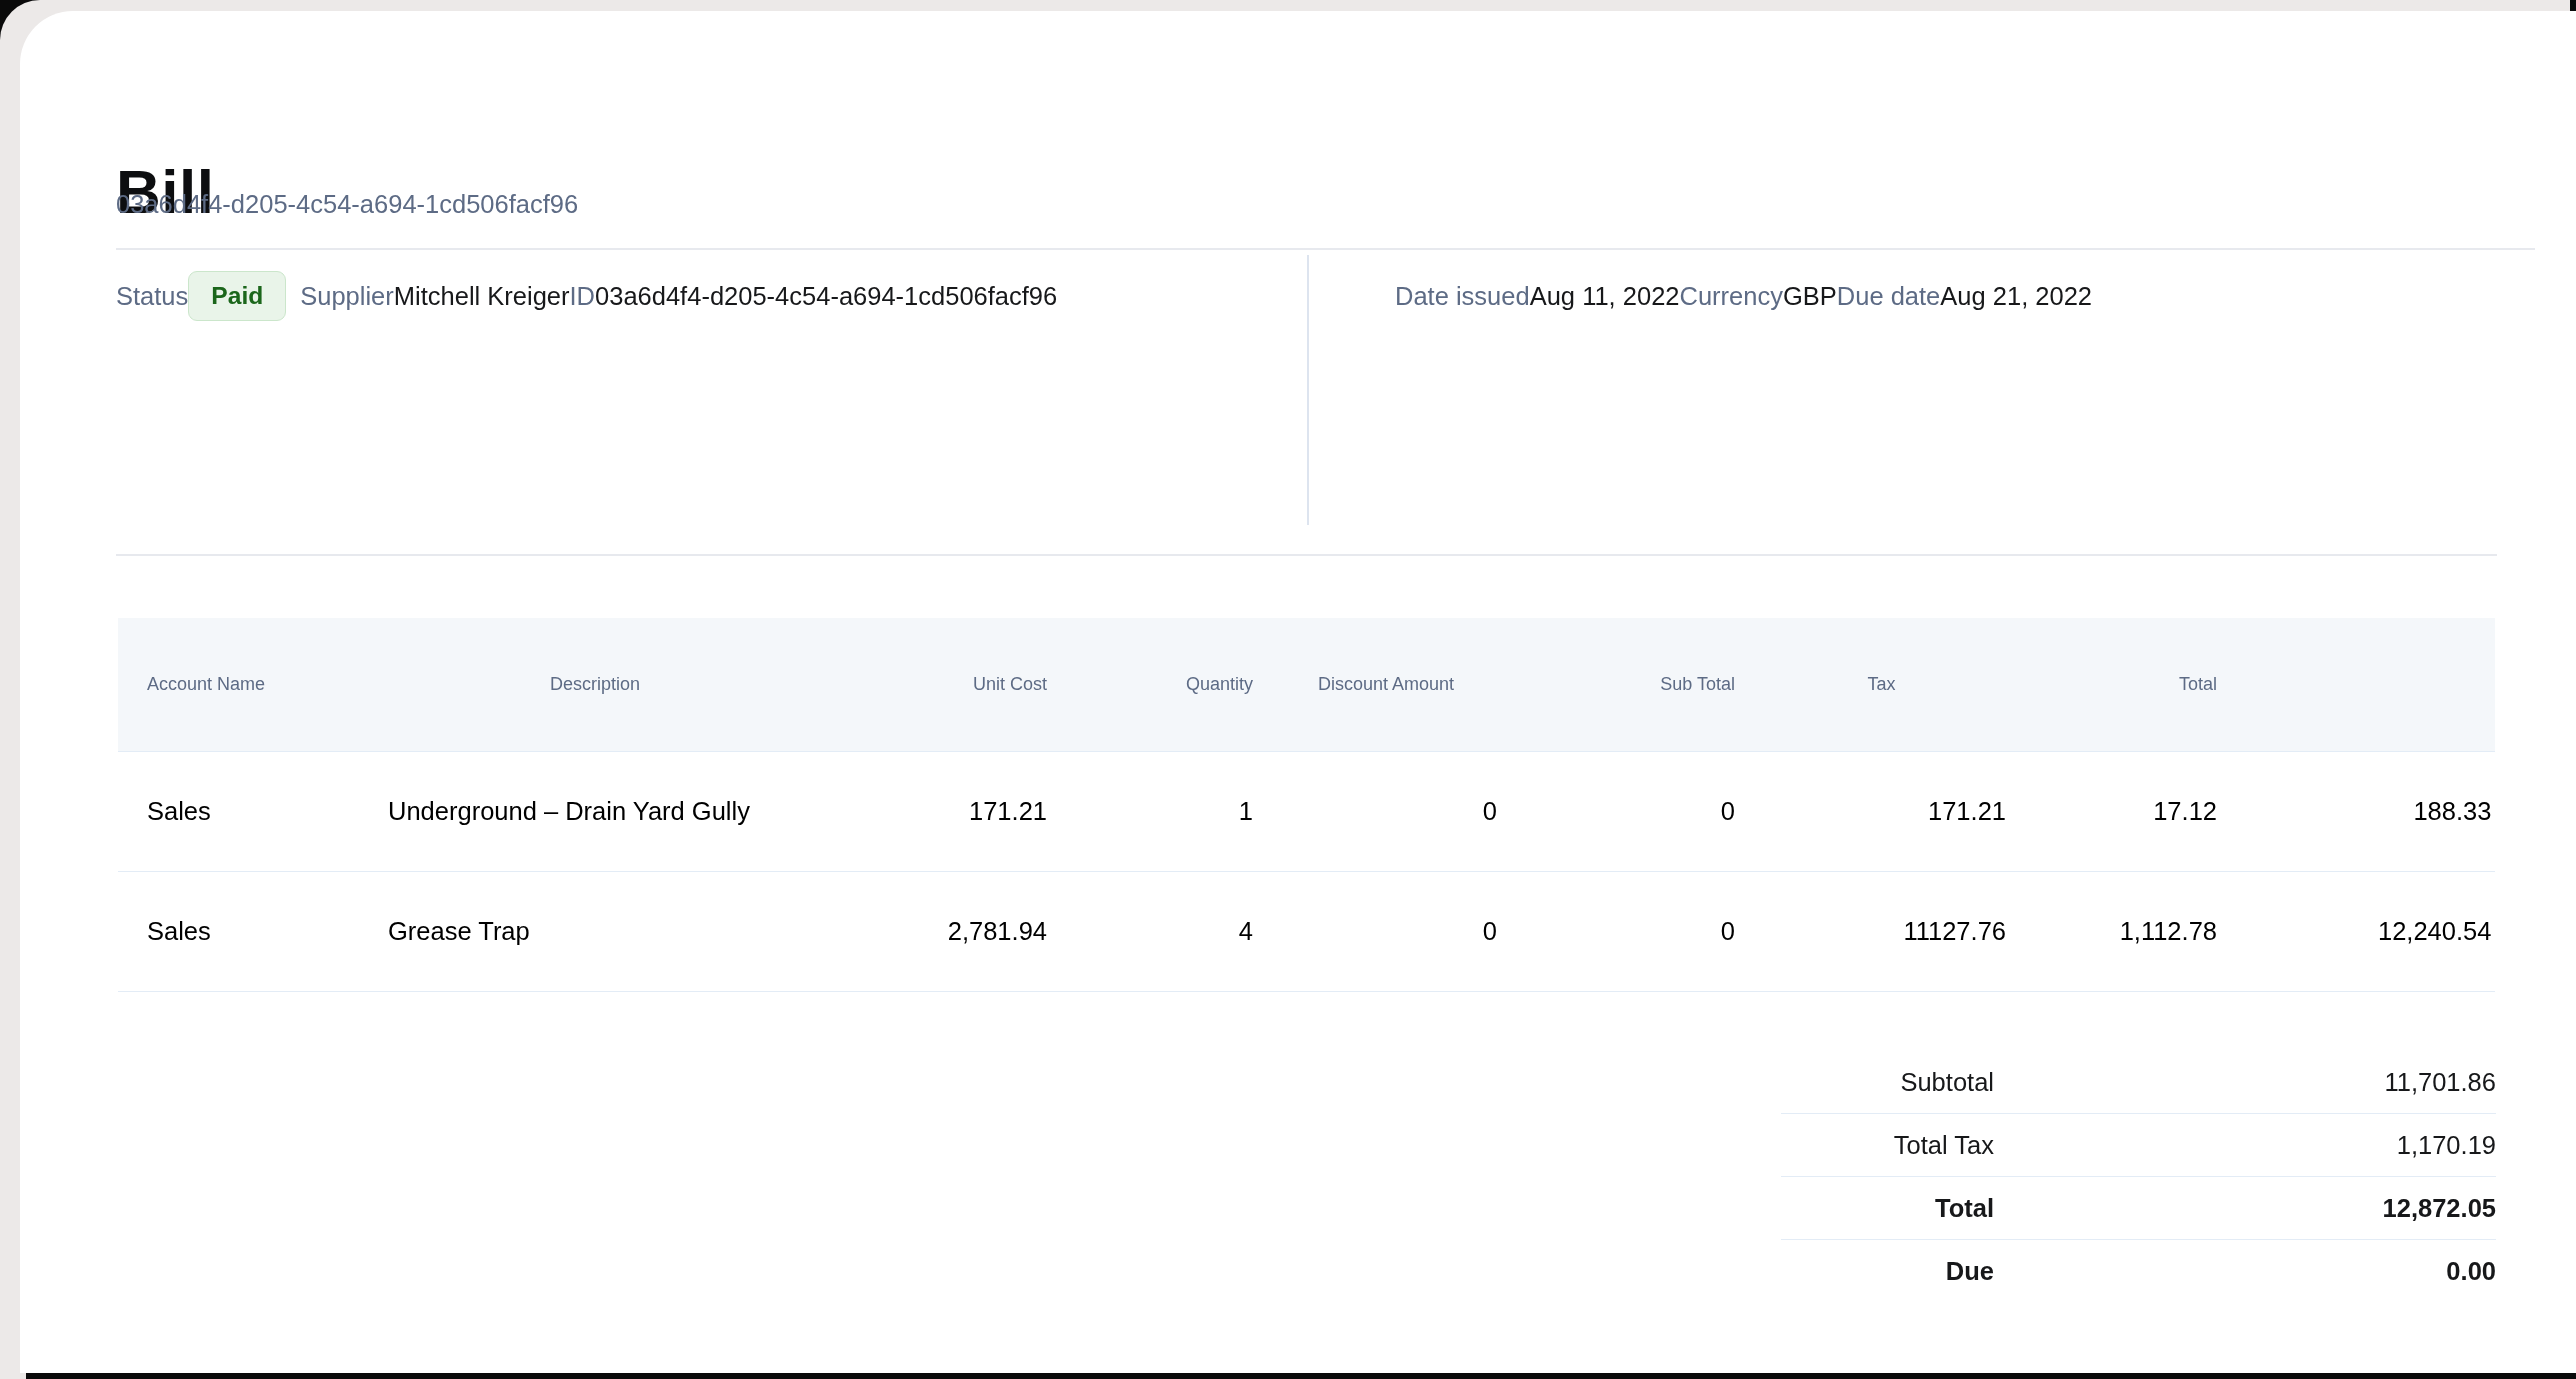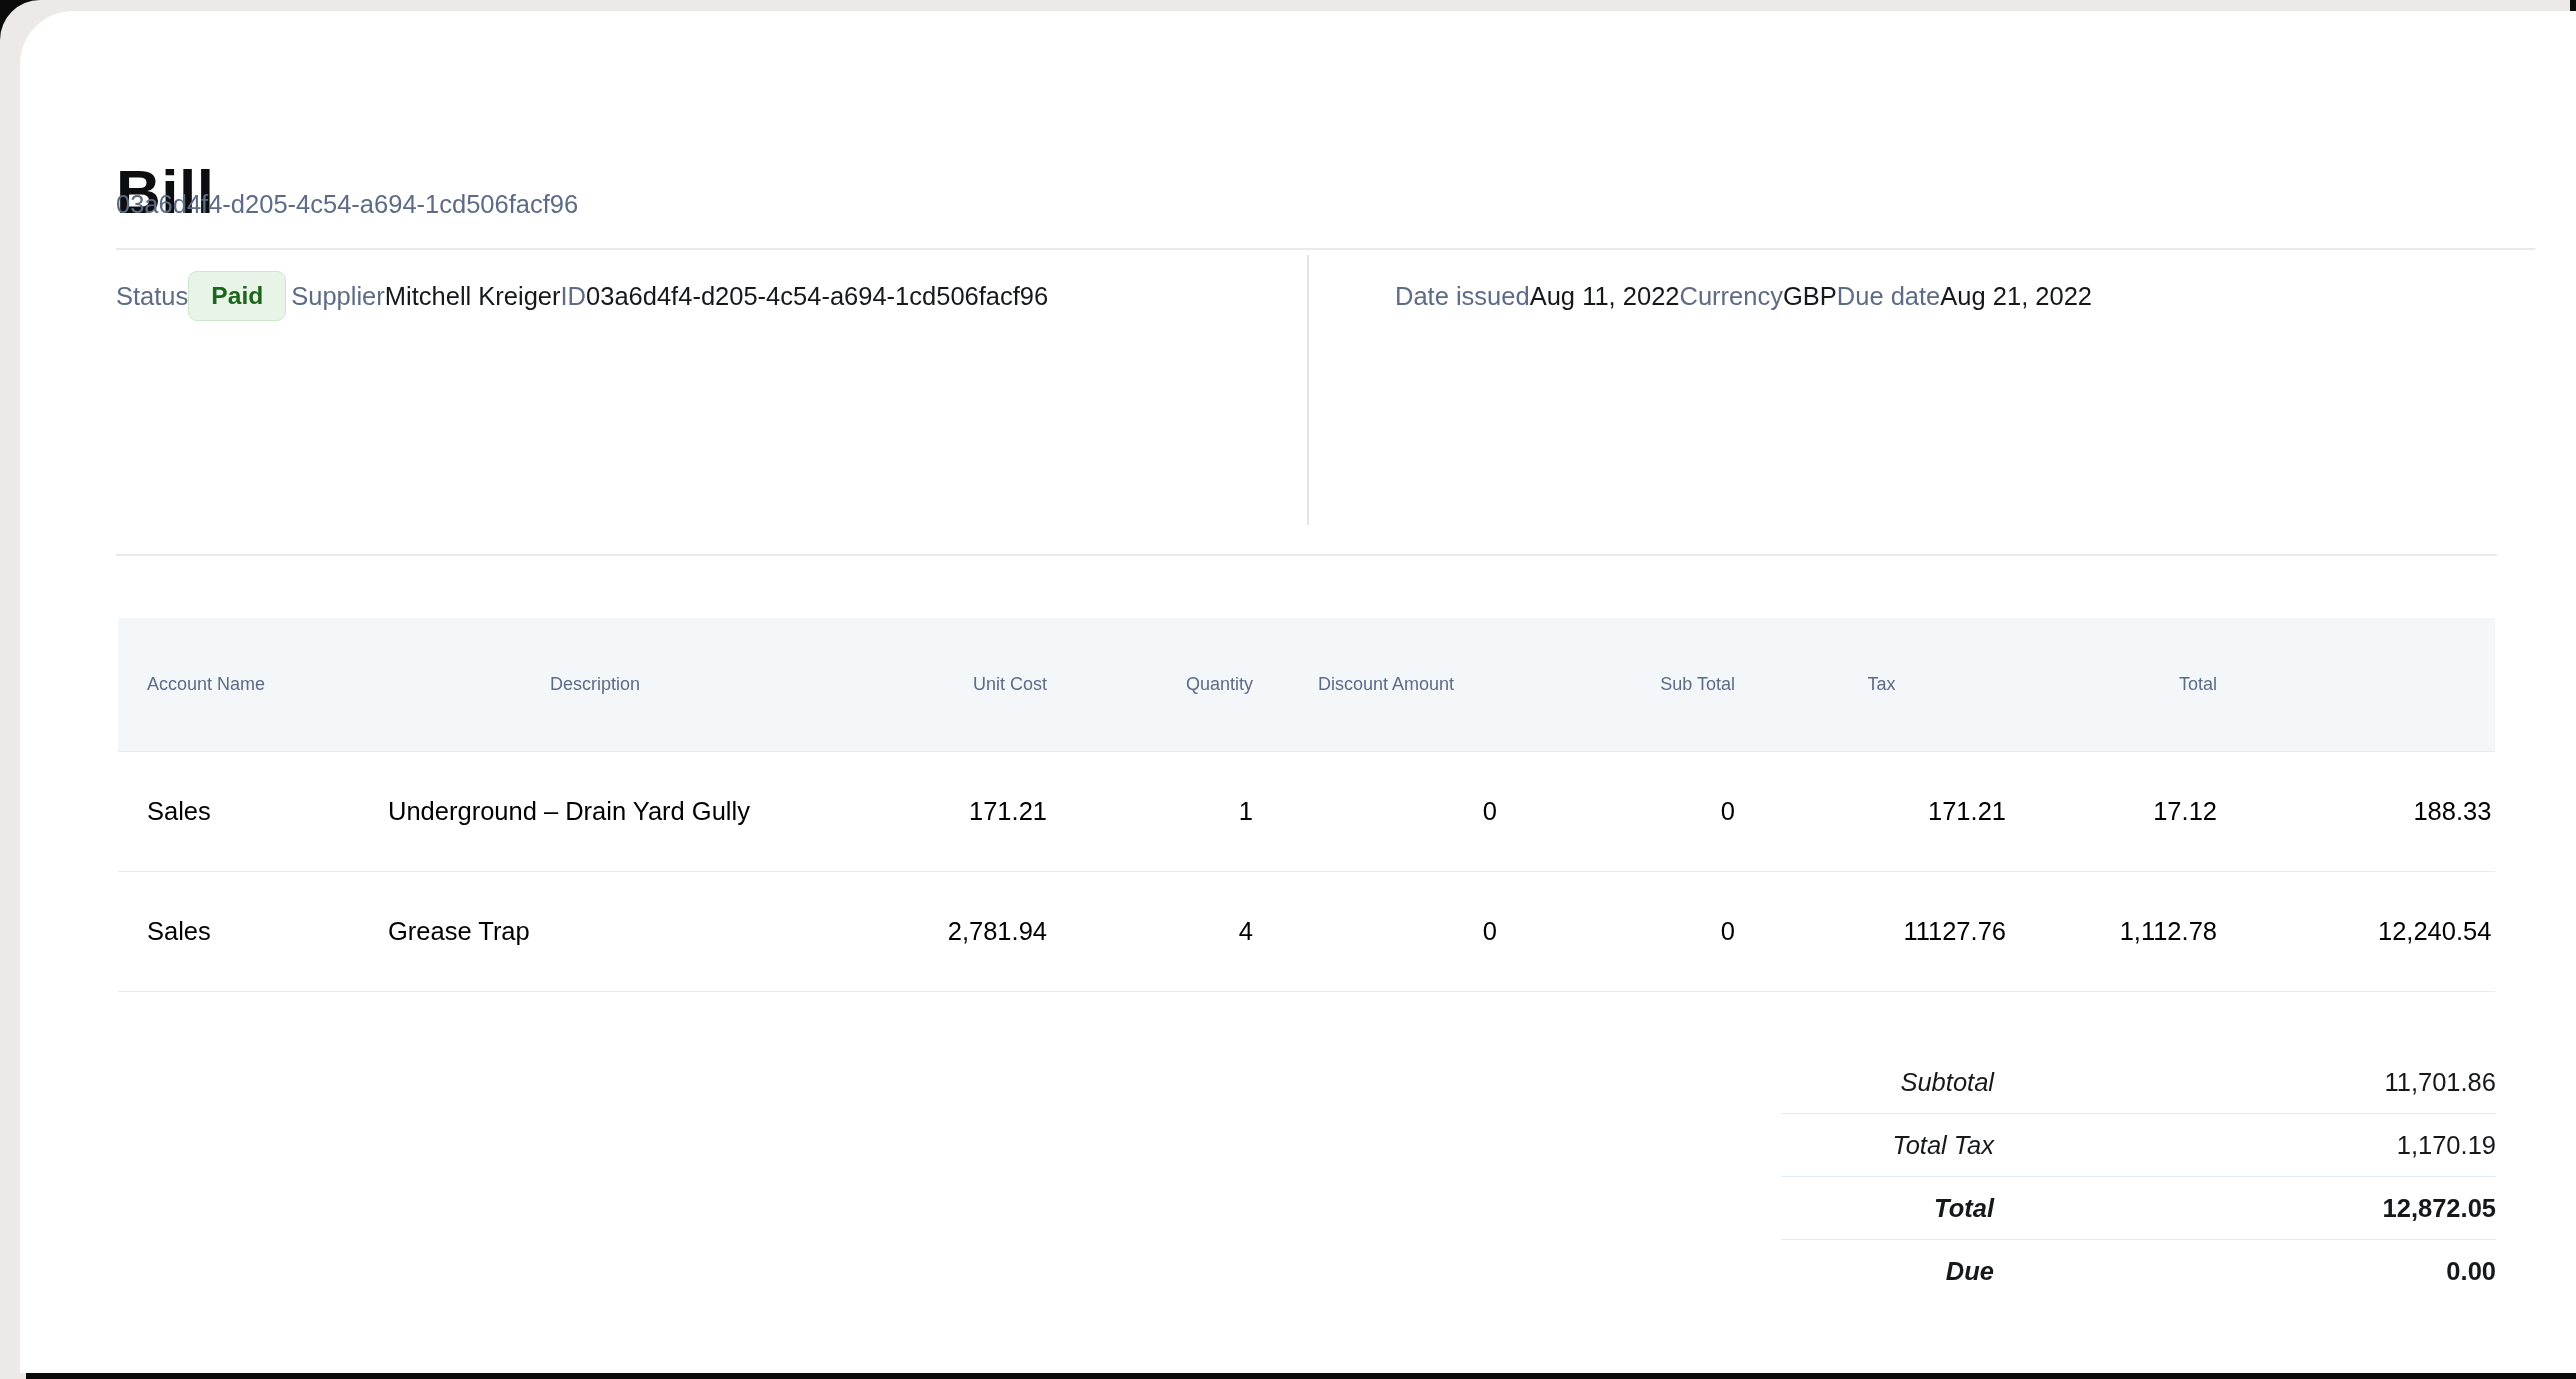--- a/index.html
+++ b/index.html
@@ -42,21 +42,21 @@
   .details-col.left  { left: 96px;  width: 1113px; }
   .details-col.right { left: 1375px; width: 1101px; }
   .detail-row {
     height: 92px; display: flex; align-items: center; justify-content: space-between;
   }
   .detail-label { font-size: 25.5px; color: #5d6b85; }
   .detail-value { font-size: 25.5px; color: #17181a; }
   .v-divider { position: absolute; left: 1287px; top: 244px; width: 1.8px; height: 270px; background: #dde4ef; }
 
   .status-badge {
-    display: inline-block; margin-right: 5px;
+    display: inline-block; margin-right: 14px;
     padding: 11px 22px; border-radius: 9px;
     background: #e9f4e9; border: 1.8px solid #cbe6cb;
     color: #1b661b; font-size: 24.6px; font-weight: 700; line-height: 25.5px;
   }
 
   
   .items-table { position: absolute; left: 98px; top: 607px; width: 2377px; }
   .items-header, .items-row {
     display: grid;
     grid-template-columns: 270px 414px 256px 206px 244px 238px 271px 211px 267px;
@@ -78,21 +78,21 @@
   .th .wrap { display: inline-block; text-align: left; max-width: 137px; }
   .td.a-left  { text-align: left; }
   .td.c1 { padding-left: 29px; }
   .td.a-right { text-align: right; padding-right: 11px; }
   .td.c9 { padding-right: 3.6px; }
 
   
   .totals { position: absolute; left: 1761px; top: 1040px; width: 715px; }
   .totals-row { height: 62px; display: flex; align-items: center; }
   .totals-row + .totals-row { border-top: 1.8px solid #e3ecf6; }
-  .totals-label { flex: 1 1 auto; text-align: right; font-size: 25.5px; color: #17181a; font-style: italic; }
+  .totals-label { flex: 1 1 auto; text-align: right; font-size: 25.5px; color: #17181a; }
   .totals-value { flex: 0 0 502px; text-align: right; font-size: 25.5px; color: #17181a; }
   .totals-row.bold .totals-label, .totals-row.bold .totals-value { font-weight: 700; }
 </style>
 </head>
 <body>
 
 <div class="frame"></div>
 <div class="card">
 
   <h1 class="page-title">Bill</h1>

